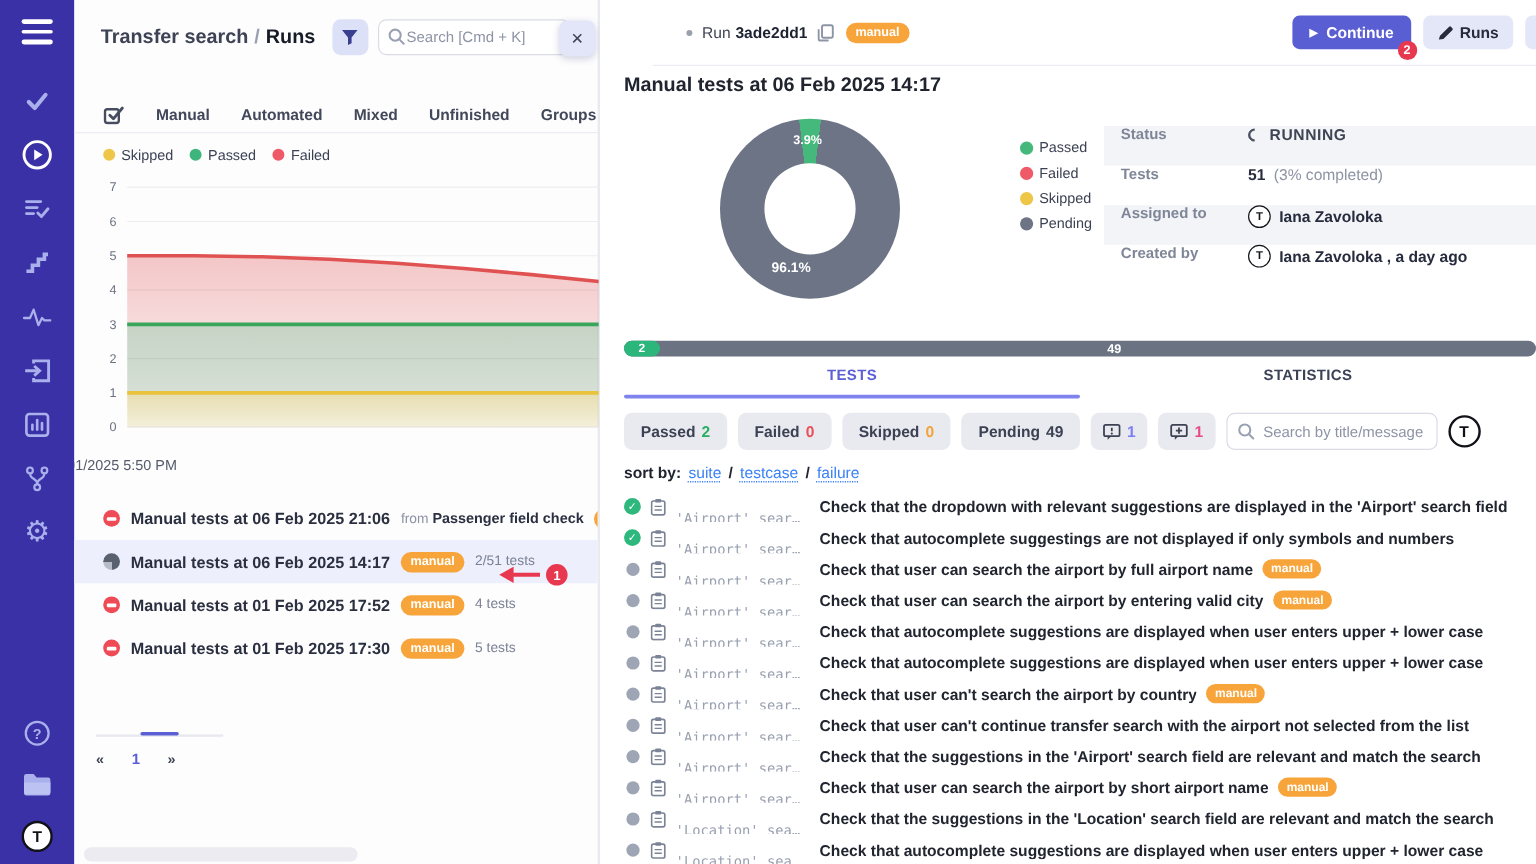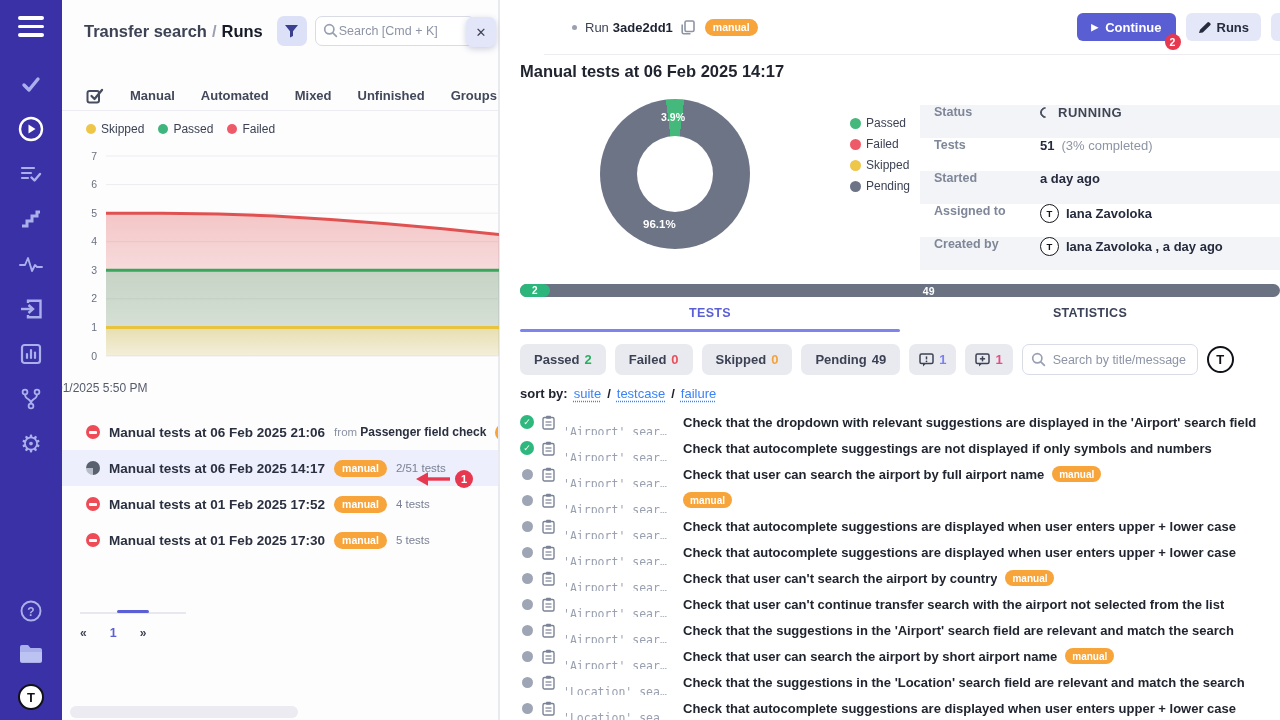--- a/index.html
+++ b/index.html
@@ -449,28 +449,20 @@
 
         <div class="info-row">
           <span class="info-label">Tests</span>
           <span class="info-value">
 
             <span>51</span>
             <span class="suffix">(3% completed)</span>
           </span>
         </div>
 
-        <div class="info-row">
-          <span class="info-label">Started</span>
-          <span class="info-value">
-
-            <span>a day ago</span>
-
-          </span>
-        </div>
 
         <div class="info-row">
           <span class="info-label">Assigned to</span>
           <span class="info-value">
 
             <span class="mini-avatar">T</span>
             <span>Iana Zavoloka</span>
 
           </span>
         </div>
@@ -615,20 +607,21 @@
         <div class="test-row">
 
           <span class="t-pend"></span>
           <svg width="13" height="15" viewBox="0 0 13 15" style="flex-shrink:0">
             <rect x="1" y="2.5" width="11" height="11.5" rx="1.5" stroke="#7b8396" stroke-width="1.4" fill="none"></rect>
             <rect x="4" y="0.8" width="5" height="3" rx="0.8" fill="#7b8396"></rect>
             <line x1="3.5" y1="7" x2="9.5" y2="7" stroke="#7b8396" stroke-width="1.2"></line>
             <line x1="3.5" y1="10" x2="9.5" y2="10" stroke="#7b8396" stroke-width="1.2"></line>
           </svg>
           <span class="t-suite">'Airport' sear…</span>
+          <span class="t-title">Check that user can search the airport by entering valid city</span>
           <span class="badge sm">manual</span>
         </div>
 
         <div class="test-row">
 
           <span class="t-pend"></span>
           <svg width="13" height="15" viewBox="0 0 13 15" style="flex-shrink:0">
             <rect x="1" y="2.5" width="11" height="11.5" rx="1.5" stroke="#7b8396" stroke-width="1.4" fill="none"></rect>
             <rect x="4" y="0.8" width="5" height="3" rx="0.8" fill="#7b8396"></rect>
             <line x1="3.5" y1="7" x2="9.5" y2="7" stroke="#7b8396" stroke-width="1.2"></line>

